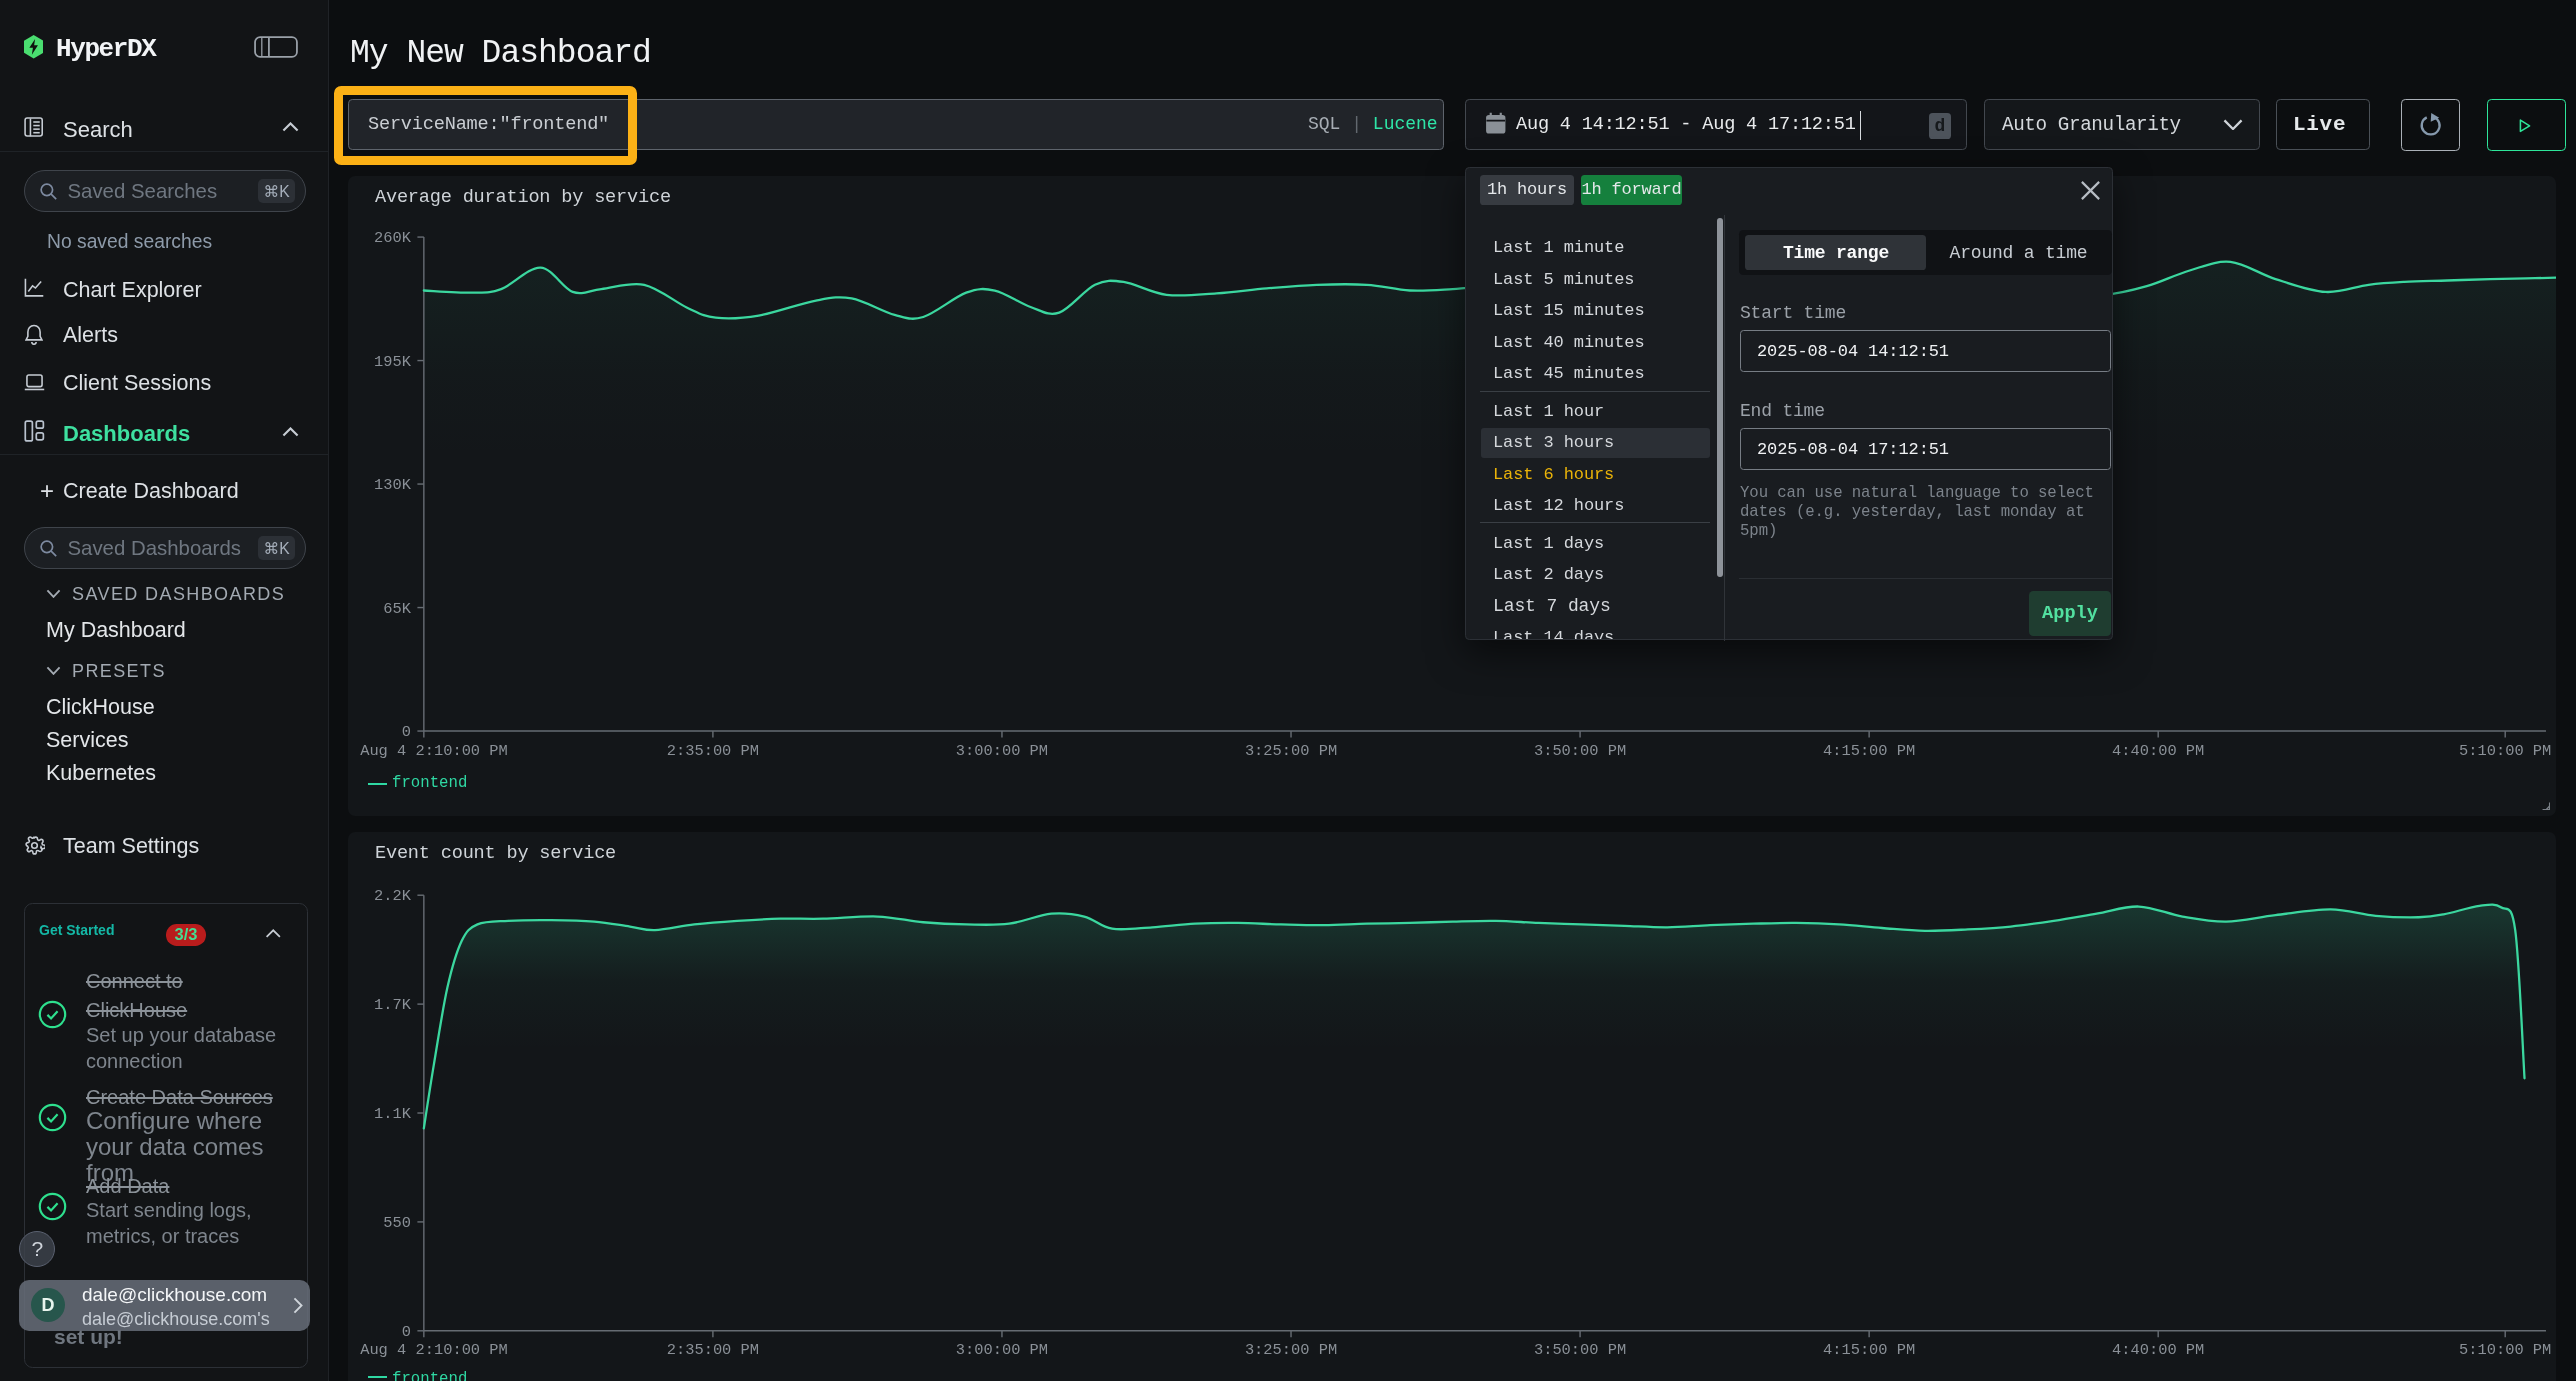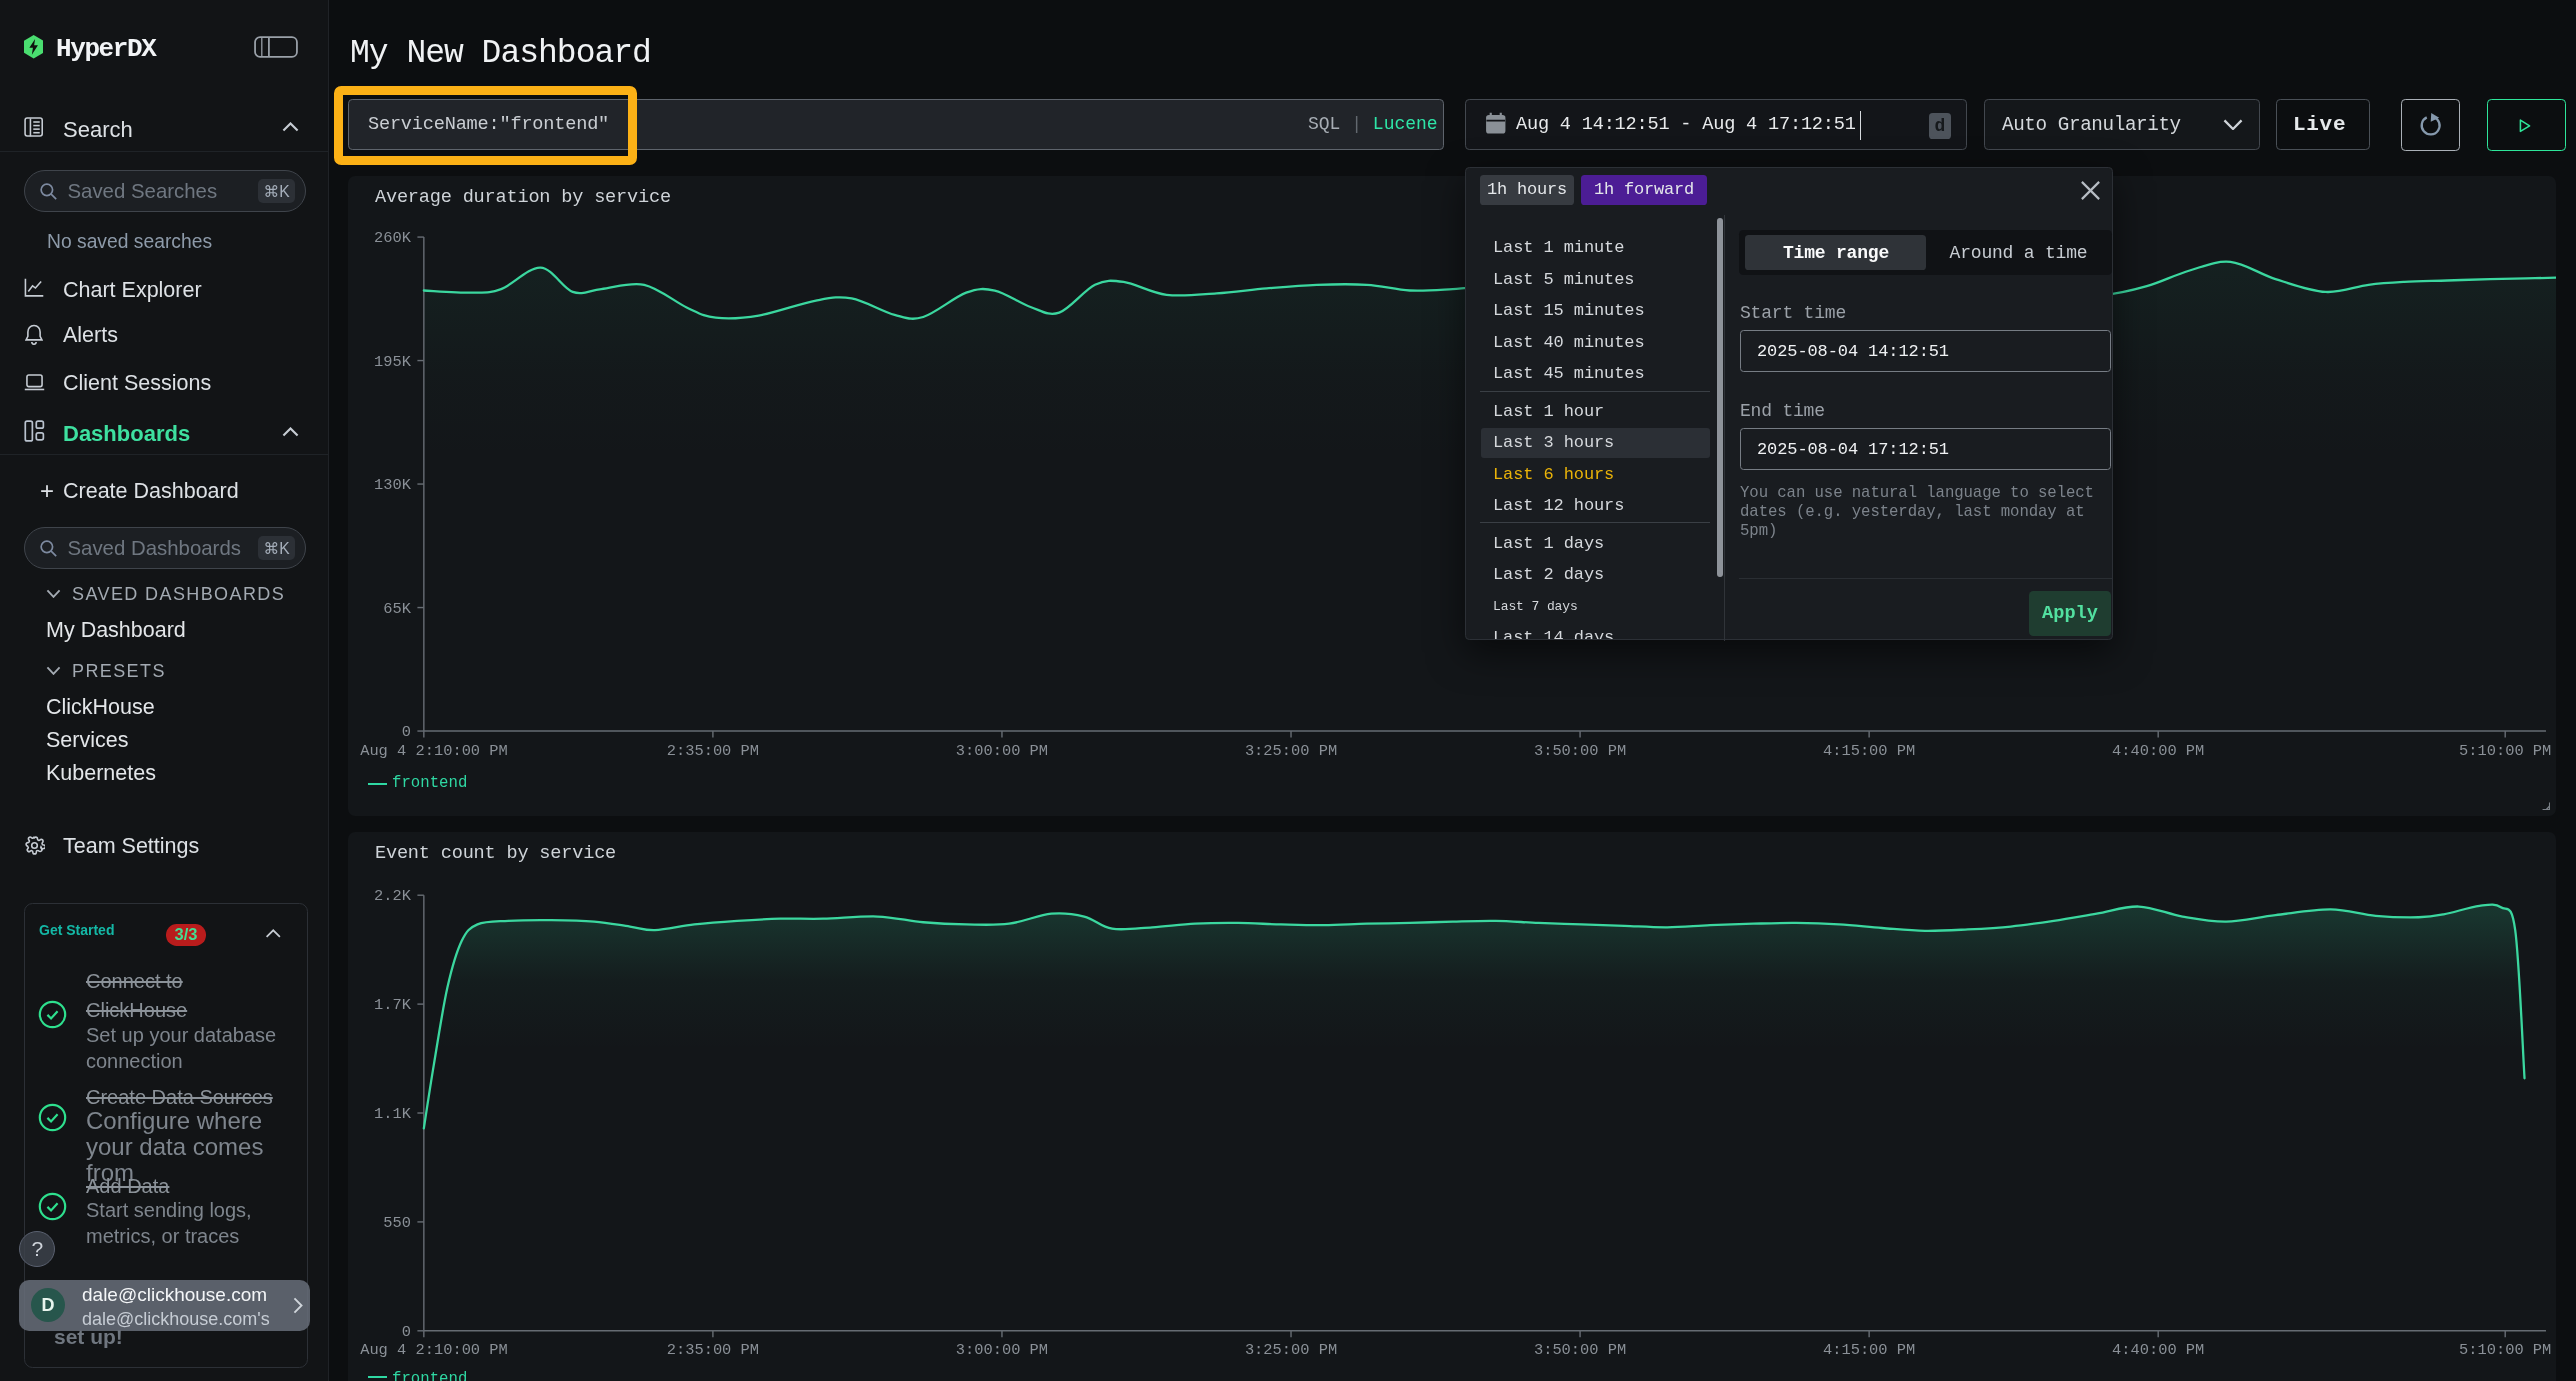--- a/index.html
+++ b/index.html
@@ -291,42 +291,42 @@
 <svg class="abs" style="left:2539px;top:799px" width="11.4" height="11.4" viewBox="0 0 16 16" stroke="#7a8087" stroke-width="2" fill="none">
     <path d="M15,5 L15,15 L5,15"></path>
     <path d="M15,10 L10,15"></path>
   </svg>
 <svg class="abs" style="left:2539px;top:1380px" width="11.4" height="11.4" viewBox="0 0 16 16" stroke="#7a8087" stroke-width="2" fill="none">
     <path d="M15,5 L15,15 L5,15"></path>
   </svg>
 
 <div class="abs" style="left:1465px;top:167px;width:648px;height:473px;background:#191c20;border:1.1px solid #2c3036;border-radius:4.3px;box-shadow:0 13px 36px rgba(0,0,0,0.55)"></div>
 <div class="abs mono" style="left:1480px;top:175px;width:94px;height:30px;background:#373b41;border-radius:3.6px;color:#e4e7ea;font-size:17px;text-align:center;line-height:30px;letter-spacing:-0.2px">1h hours</div>
-<div class="abs mono" style="left:1581px;top:175px;width:126px;height:30px;background:#4c1d95;border-radius:3.6px;color:#e4e7ea;font-size:17px;text-align:center;line-height:30px;letter-spacing:-0.2px">1h forward</div>
+<div class="abs mono" style="left:1581px;top:175px;width:101px;height:30px;background:#15803d;border-radius:3.6px;color:#e4e7ea;font-size:17px;text-align:center;line-height:30px;letter-spacing:-0.2px">1h forward</div>
 <svg class="abs" style="left:2079px;top:179px" width="23" height="23" viewBox="0 0 32 32" stroke="#b7bdc4" stroke-width="3" fill="none">
     <line x1="4" y1="4" x2="28" y2="28"></line>
     <line x1="28" y1="4" x2="4" y2="28"></line>
   </svg>
 
 <div class="abs" style="left:1481px;top:428px;width:229px;height:30px;background:#2b2f35;border-radius:2.9px"></div>
 <div class="abs" style="left:1480px;top:391px;width:230px;height:1.4px;background:#3a3f45"></div>
 <div class="abs" style="left:1480px;top:522px;width:230px;height:1.4px;background:#3a3f45"></div>
 <div class="abs" style="left:1465px;top:167px;width:648px;height:472px;overflow:hidden;border-radius:4.3px">
   <div class="abs mono" style="left:28px;top:70px;font-size:17px;letter-spacing:-0.1px;color:#d5d8dc;line-height:21.5px">Last 1 minute</div>
   <div class="abs mono" style="left:28px;top:102px;font-size:17px;letter-spacing:-0.1px;color:#d5d8dc;line-height:21.5px">Last 5 minutes</div>
   <div class="abs mono" style="left:28px;top:133px;font-size:17px;letter-spacing:-0.1px;color:#d5d8dc;line-height:21.5px">Last 15 minutes</div>
   <div class="abs mono" style="left:28px;top:165px;font-size:17px;letter-spacing:-0.1px;color:#d5d8dc;line-height:21.5px">Last 40 minutes</div>
   <div class="abs mono" style="left:28px;top:196px;font-size:17px;letter-spacing:-0.1px;color:#d5d8dc;line-height:21.5px">Last 45 minutes</div>
   <div class="abs mono" style="left:28px;top:234px;font-size:17px;letter-spacing:-0.1px;color:#d5d8dc;line-height:21.5px">Last 1 hour</div>
   <div class="abs mono" style="left:28px;top:265px;font-size:17px;letter-spacing:-0.1px;color:#d5d8dc;line-height:21.5px">Last 3 hours</div>
   <div class="abs mono" style="left:28px;top:297px;font-size:17px;letter-spacing:-0.1px;color:#eab308;line-height:21.5px">Last 6 hours</div>
   <div class="abs mono" style="left:28px;top:328px;font-size:17px;letter-spacing:-0.1px;color:#d5d8dc;line-height:21.5px">Last 12 hours</div>
   <div class="abs mono" style="left:28px;top:366px;font-size:17px;letter-spacing:-0.1px;color:#d5d8dc;line-height:21.5px">Last 1 days</div>
   <div class="abs mono" style="left:28px;top:397px;font-size:17px;letter-spacing:-0.1px;color:#d5d8dc;line-height:21.5px">Last 2 days</div>
-  <div class="abs mono" style="left:28px;top:429px;font-size:13px;letter-spacing:-0.1px;color:#d5d8dc;line-height:21.5px">Last 7 days</div>
+  <div class="abs mono" style="left:28px;top:429px;font-size:18px;letter-spacing:-0.1px;color:#d5d8dc;line-height:21.5px">Last 7 days</div>
   <div class="abs mono" style="left:28px;top:460px;font-size:17px;letter-spacing:-0.1px;color:#d5d8dc;line-height:21.5px">Last 14 days</div>
 </div>
 <div class="abs" style="left:1724px;top:215px;width:1.4px;height:426px;background:#303439"></div>
 <div class="abs" style="left:1717px;top:218px;width:6.4px;height:359px;background:#8e939a;border-radius:2.9px"></div>
 
 <div class="abs" style="left:1739px;top:230px;width:373px;height:45px;background:#101215;border-radius:4.3px"></div>
 <div class="abs" style="left:1745px;top:235px;width:181px;height:35px;background:#2f3338;border-radius:3.6px"></div>
 <div class="abs mono" style="left:0;top:243px;width:3672px;text-align:center;font-size:18px;font-weight:bold;color:#fafbfc;letter-spacing:-0.2px">Time range</div>
 <div class="abs mono" style="left:0;top:243px;width:4037px;text-align:center;font-size:18px;color:#c7ccd2;letter-spacing:-0.2px">Around a time</div>
 

